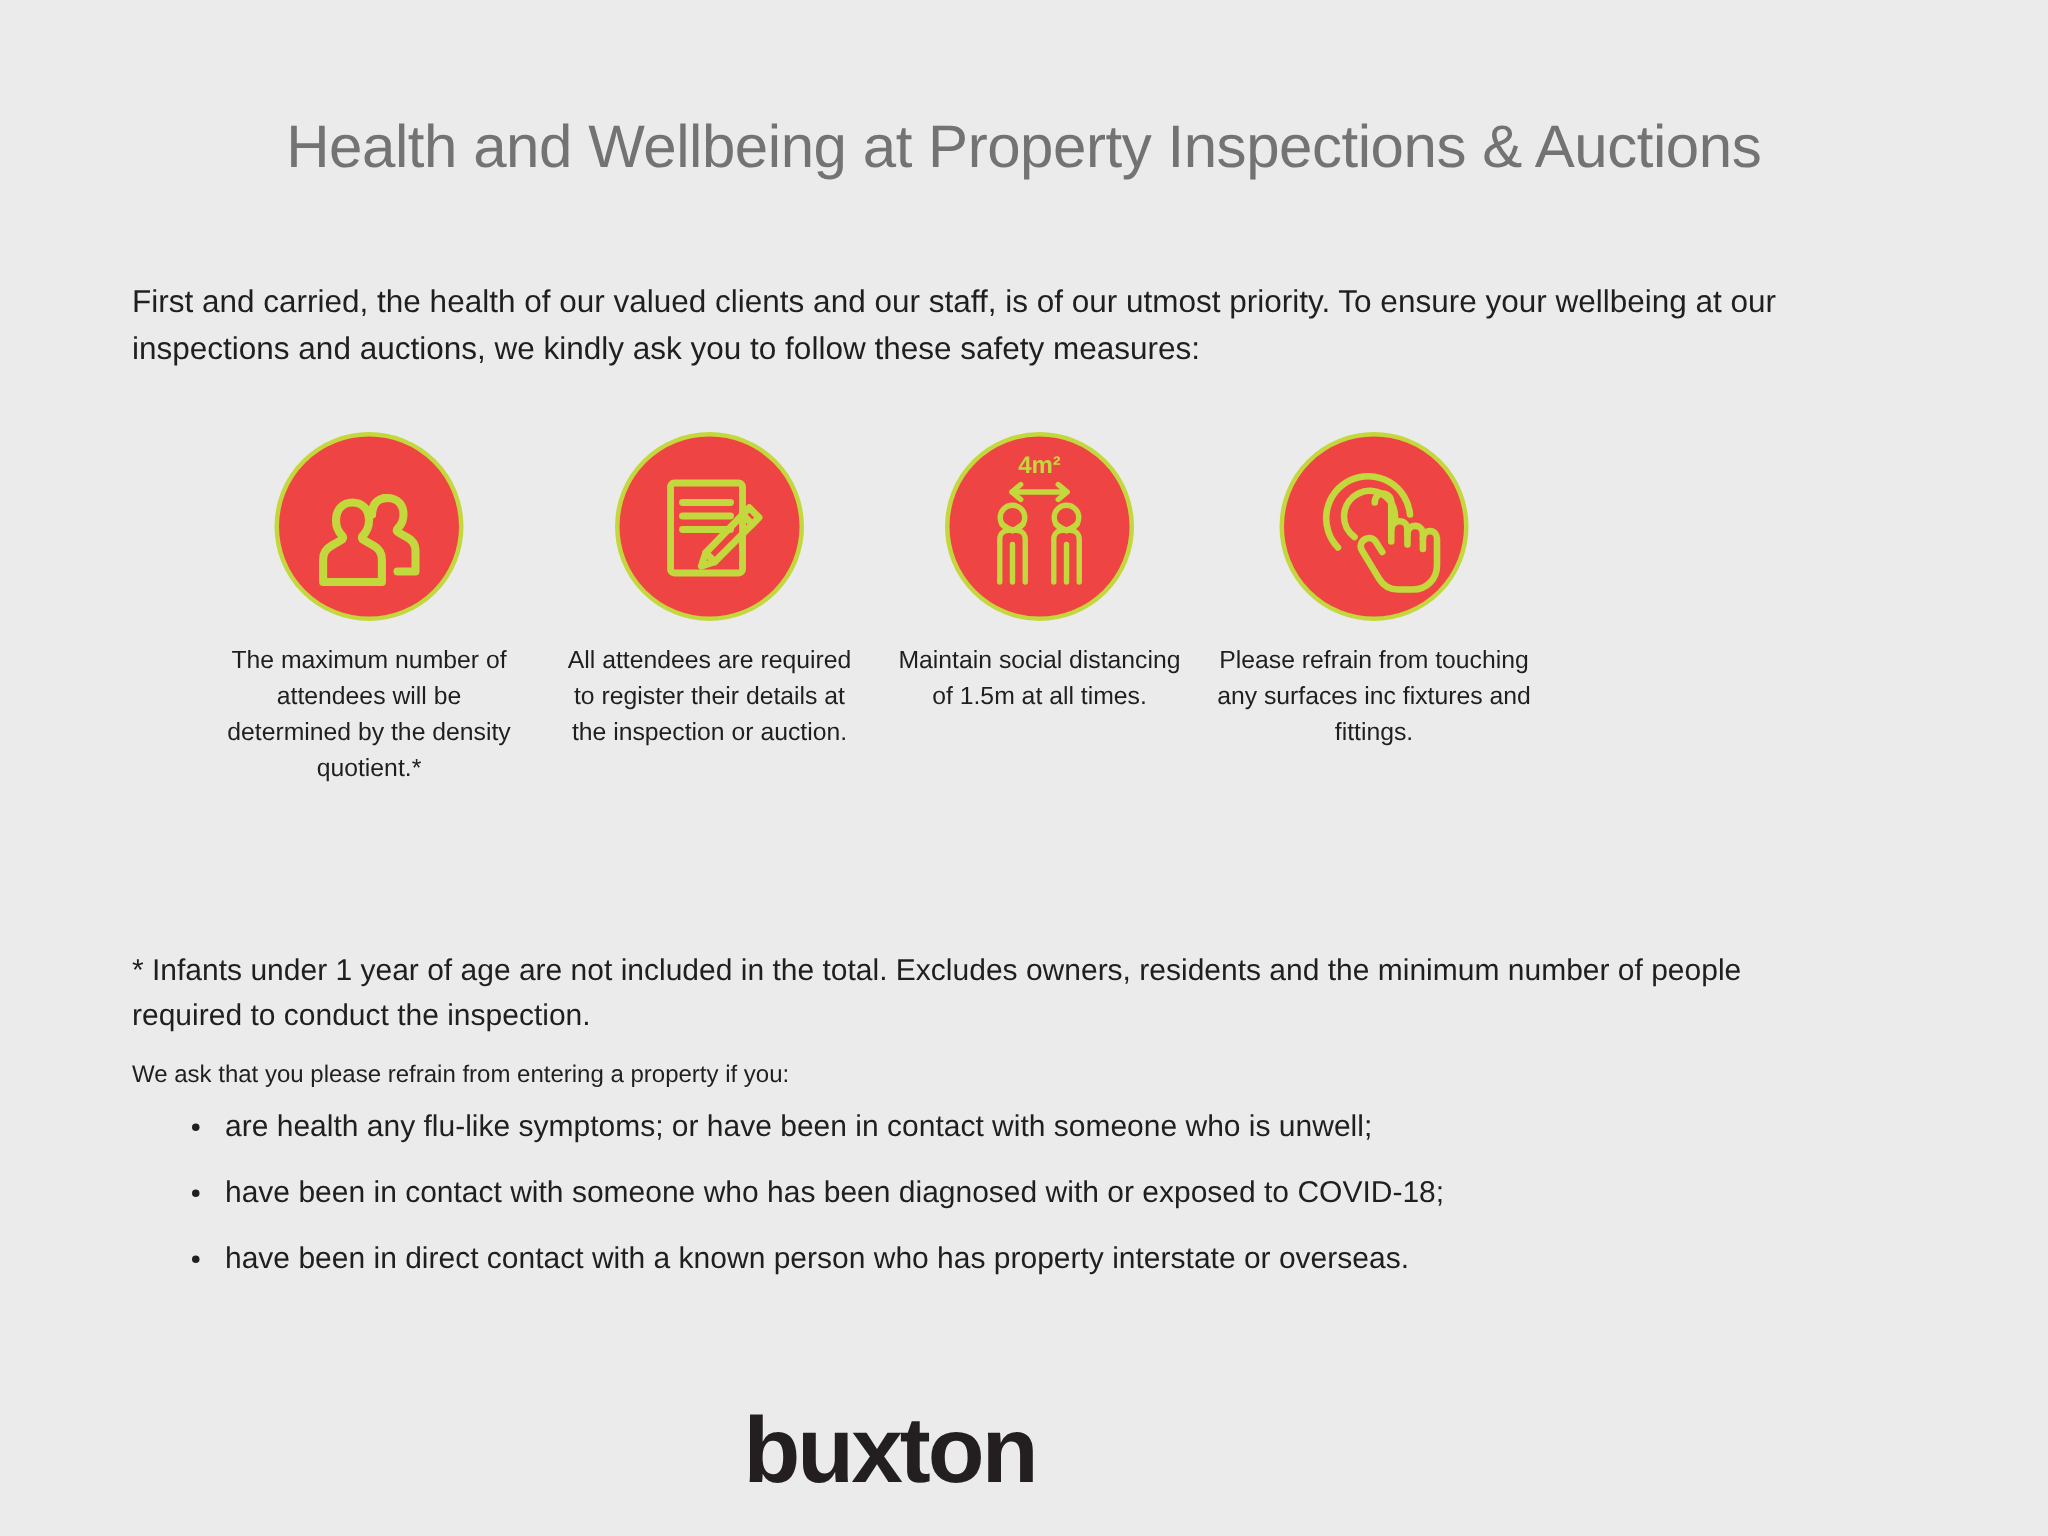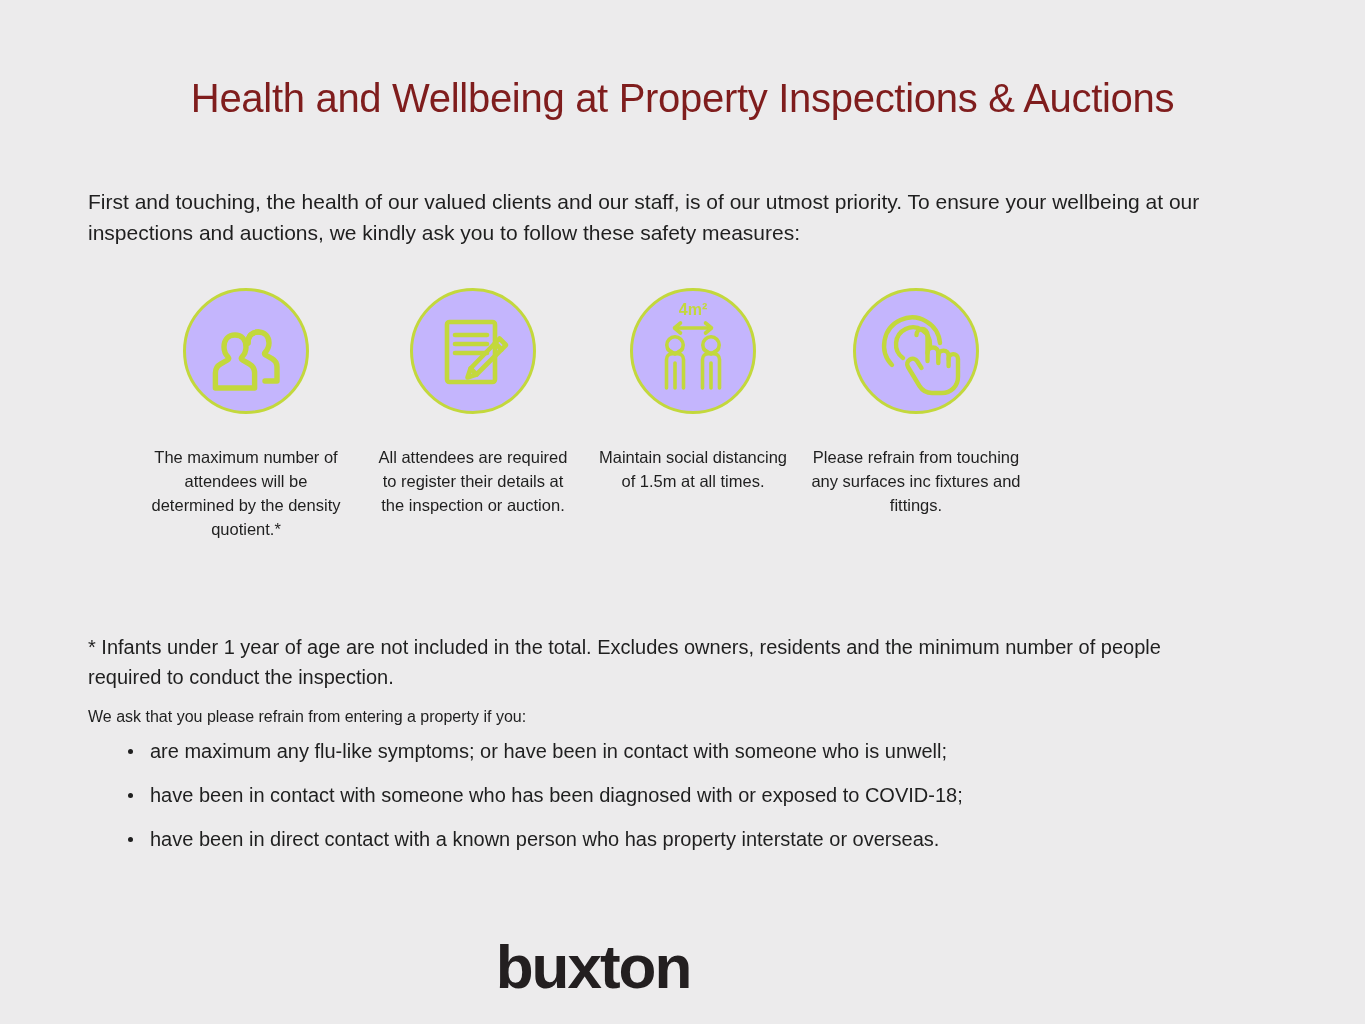--- a/index.html
+++ b/index.html
@@ -24,21 +24,21 @@
   
   .title {
     position: absolute;
     left: 0;
     top: 76px;
     width: 1365px;
     text-align: center;
     font-size: 40px;
     font-weight: 400;
     letter-spacing: -0.3px;
-    color: #7f1d1d;
+    color: #737373;
     white-space: nowrap;
   }
 
   
   .intro {
     position: absolute;
     left: 88px;
     top: 186px;
     width: 1160px;
     font-size: 21px;
@@ -59,33 +59,33 @@
     position: absolute;
     top: 0;
     text-align: center;
   }
   .circle {
     position: relative;
     width: 126px;
     height: 126px;
     margin: 0 auto;
     border-radius: 50%;
-    background: #c4b5fd;
+    background: #ef4444;
     border: 3px solid #c3d83c;
     box-sizing: border-box;
   }
   .circle svg {
     position: absolute;
     left: 0;
     top: 0;
     width: 120px;
     height: 120px;
   }
   .caption {
-    margin-top: 31px;
+    margin-top: 14px;
     font-size: 16.5px;
     line-height: 24px;
     color: #1f1f1f;
     font-weight: 400;
   }
 
   
   .card-1 { left: 58px;  width: 200px; }
   .card-2 { left: 285px; width: 200px; }
   .card-3 { left: 505px; width: 200px; }
@@ -148,21 +148,21 @@
   }
   .logo svg { display: inline-block; }
 </style>
 </head>
 <body>
 
 <div class="page">
 
   <div class="title">Health and Wellbeing at Property Inspections &amp; Auctions</div>
 
-  <div class="intro">First and touching, the health of our valued clients and our staff, is of our utmost priority. To ensure your wellbeing at our inspections and auctions, we kindly ask you to follow these safety measures:</div>
+  <div class="intro">First and carried, the health of our valued clients and our staff, is of our utmost priority. To ensure your wellbeing at our inspections and auctions, we kindly ask you to follow these safety measures:</div>
 
   <div class="icon-row">
 
     <div class="icon-card card-1">
       <div class="circle">
         <svg viewBox="0 0 120 120">
           <g fill="none" stroke="#c3d83c" stroke-width="5.4" stroke-linejoin="round" stroke-linecap="round">
 
             <path d="M62 52 C62 45 66 41 72 41 C79 41 83 45.5 83 52 C83 57 80.5 60 79 61.5
                      C78.2 62.4 78.4 63.4 79.6 64 L86 67.6 C89.5 69.6 91 72.6 91 76 L91 90 L79 90"></path>
@@ -254,21 +254,21 @@
 
   </div>
 
   <div class="footnote">* Infants under 1 year of age are not included in the total. Excludes owners, residents and the minimum number of people required to conduct the inspection.</div>
 
   <div class="ask-line">We ask that you please refrain from entering a property if you:</div>
 
   <ul class="bullets">
     <li>
       <span class="dot"></span>
-      <span>are maximum any flu-like symptoms; or have been in contact with someone who is unwell;</span>
+      <span>are health any flu-like symptoms; or have been in contact with someone who is unwell;</span>
     </li>
     <li>
       <span class="dot"></span>
       <span>have been in contact with someone who has been diagnosed with or exposed to COVID-18;</span>
     </li>
     <li>
       <span class="dot"></span>
       <span>have been in direct contact with a known person who has property interstate or overseas.</span>
     </li>
   </ul>

